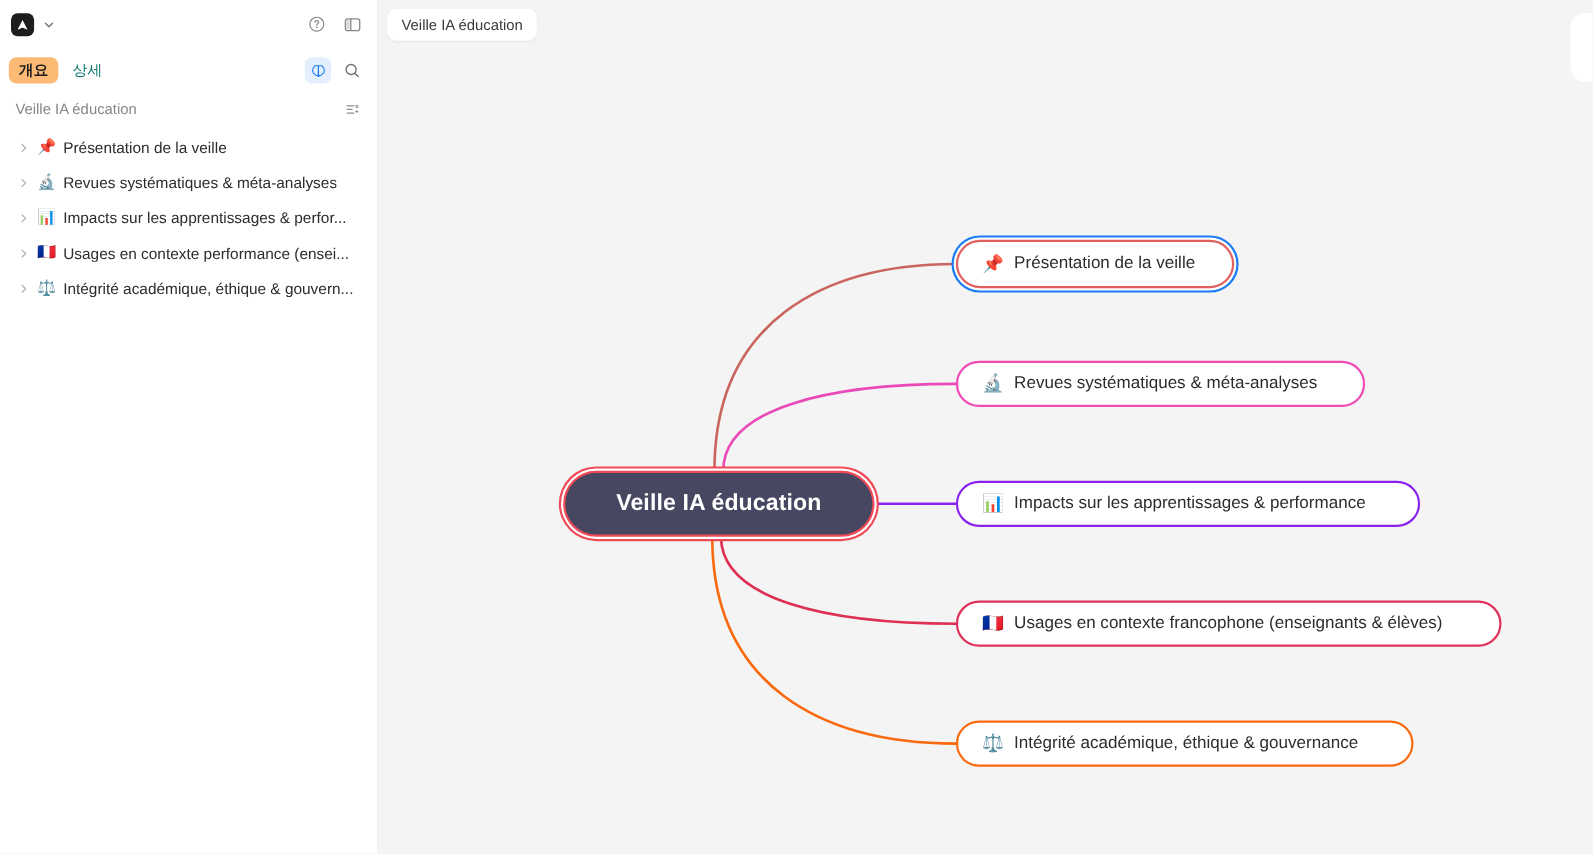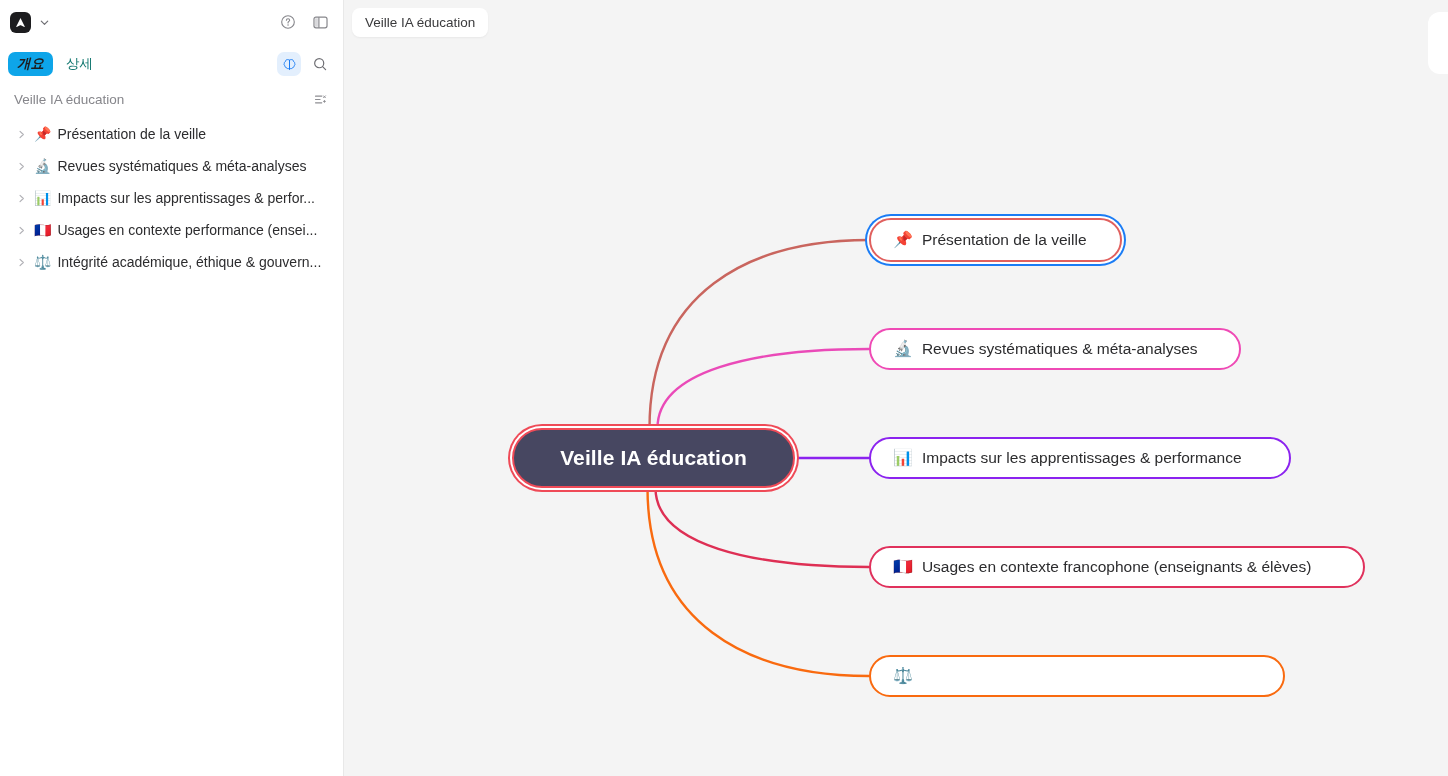--- a/index.html
+++ b/index.html
@@ -37,21 +37,21 @@
   }
 
   .sb-tabs {
     height: 40px; display: flex; align-items: center;
     padding: 0 12px 0 8px; gap: 4px;
   }
   .seg {
     font-size: 13.5px; padding: 3px 9px; border-radius: 7px;
     color: #0f766e; cursor: pointer; line-height: 1.3;
   }
-  .seg.active { background: #0ea5e9; color: #1d1d1f; font-weight: 600; font-style: italic; }
+  .seg.active { background: #fdba74; color: #1d1d1f; font-weight: 600; }
   .sb-tabs-right { margin-left: auto; display: flex; align-items: center; gap: 8px; }
   .brain-btn {
     width: 24px; height: 24px; border-radius: 7px; background: #e3effd;
     display: flex; align-items: center; justify-content: center; cursor: pointer;
   }
 
   .sb-doc-header {
     height: 30px; display: flex; align-items: center;
     padding: 0 12px 0 14px;
   }
@@ -265,16 +265,17 @@
     <div class="node" id="node-2" style="left: 525px; top: 437px; width: 422px; height: 42px; border-color: rgb(139, 35, 239);">
       <span class="n-emoji">📊</span>
       <span class="n-label">Impacts sur les apprentissages &amp; performance</span>
     </div>
     <div class="node" id="node-3" style="left: 525px; top: 546px; width: 496px; height: 42px; border-color: rgb(224, 49, 92);">
       <span class="n-emoji">🇫🇷</span>
       <span class="n-label">Usages en contexte francophone (enseignants &amp; élèves)</span>
     </div>
     <div class="node" id="node-4" style="left: 525px; top: 655px; width: 416px; height: 42px; border-color: rgb(249, 106, 15);">
       <span class="n-emoji">⚖️</span>
+      <span class="n-label">Intégrité académique, éthique &amp; gouvernance</span>
     </div>
 
   </main>
 </div>
 
 </body></html>

